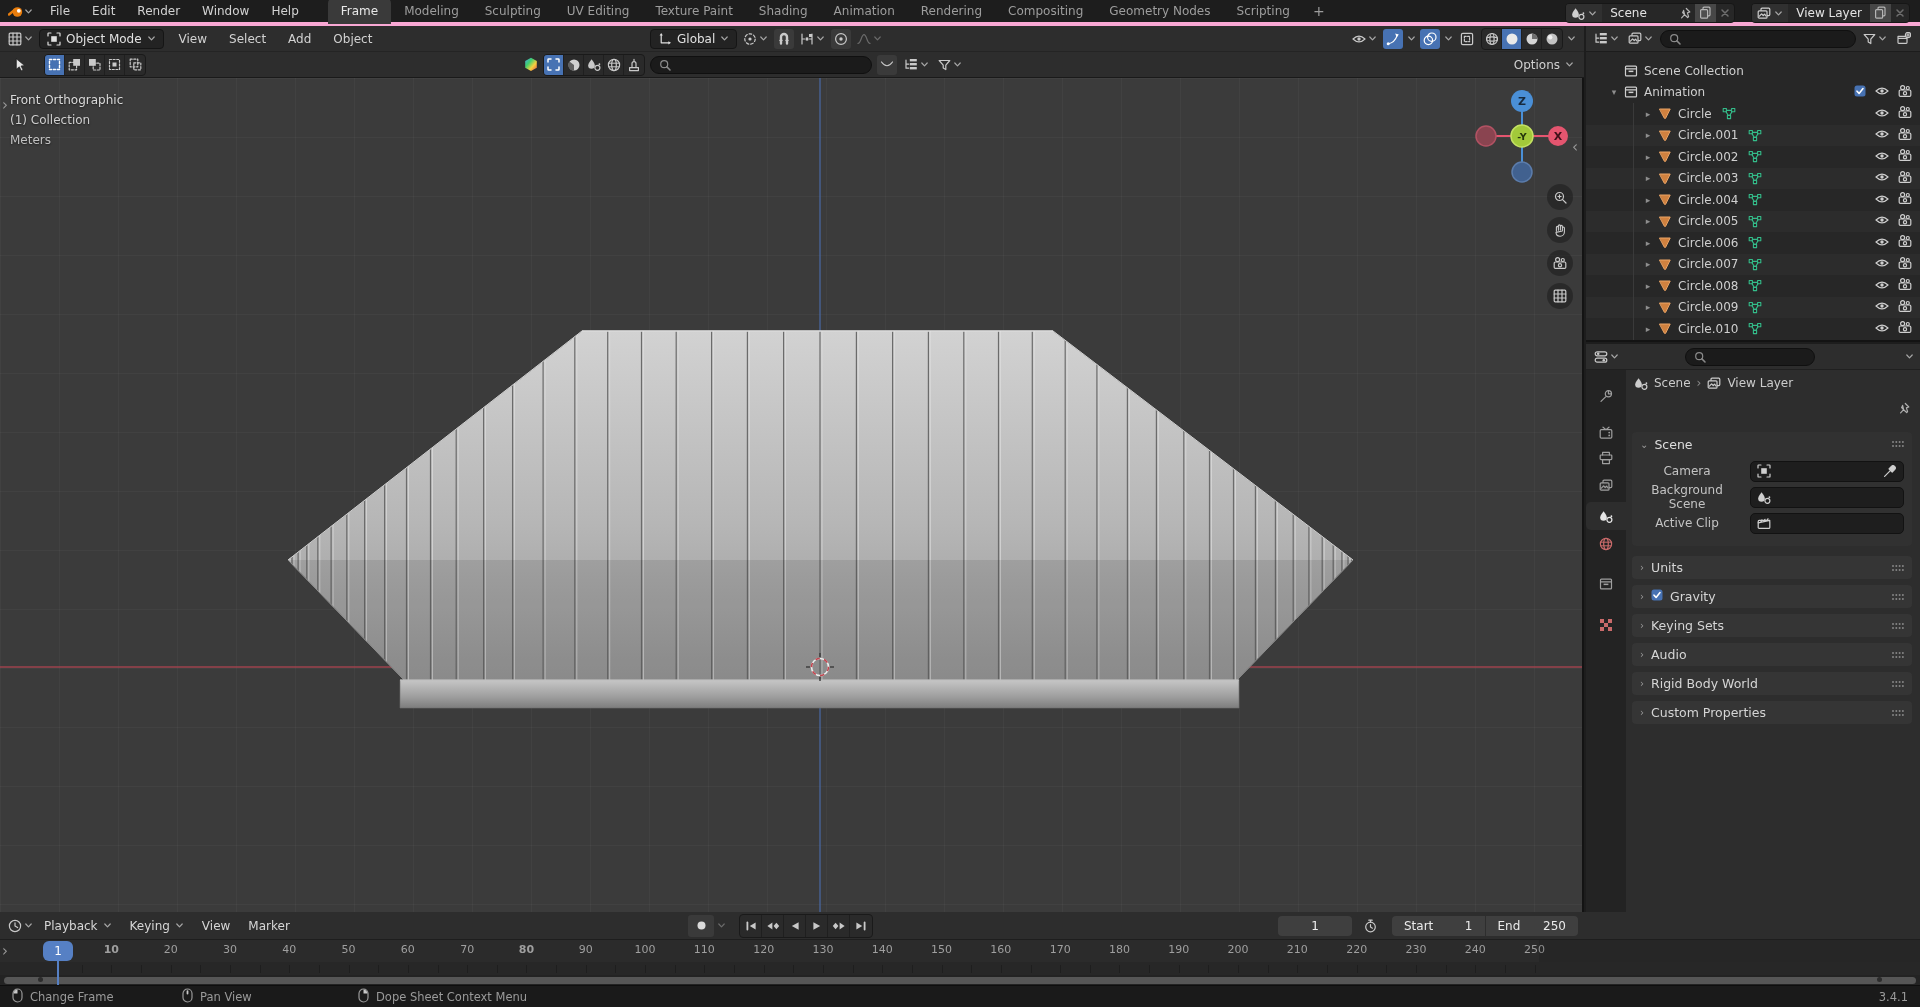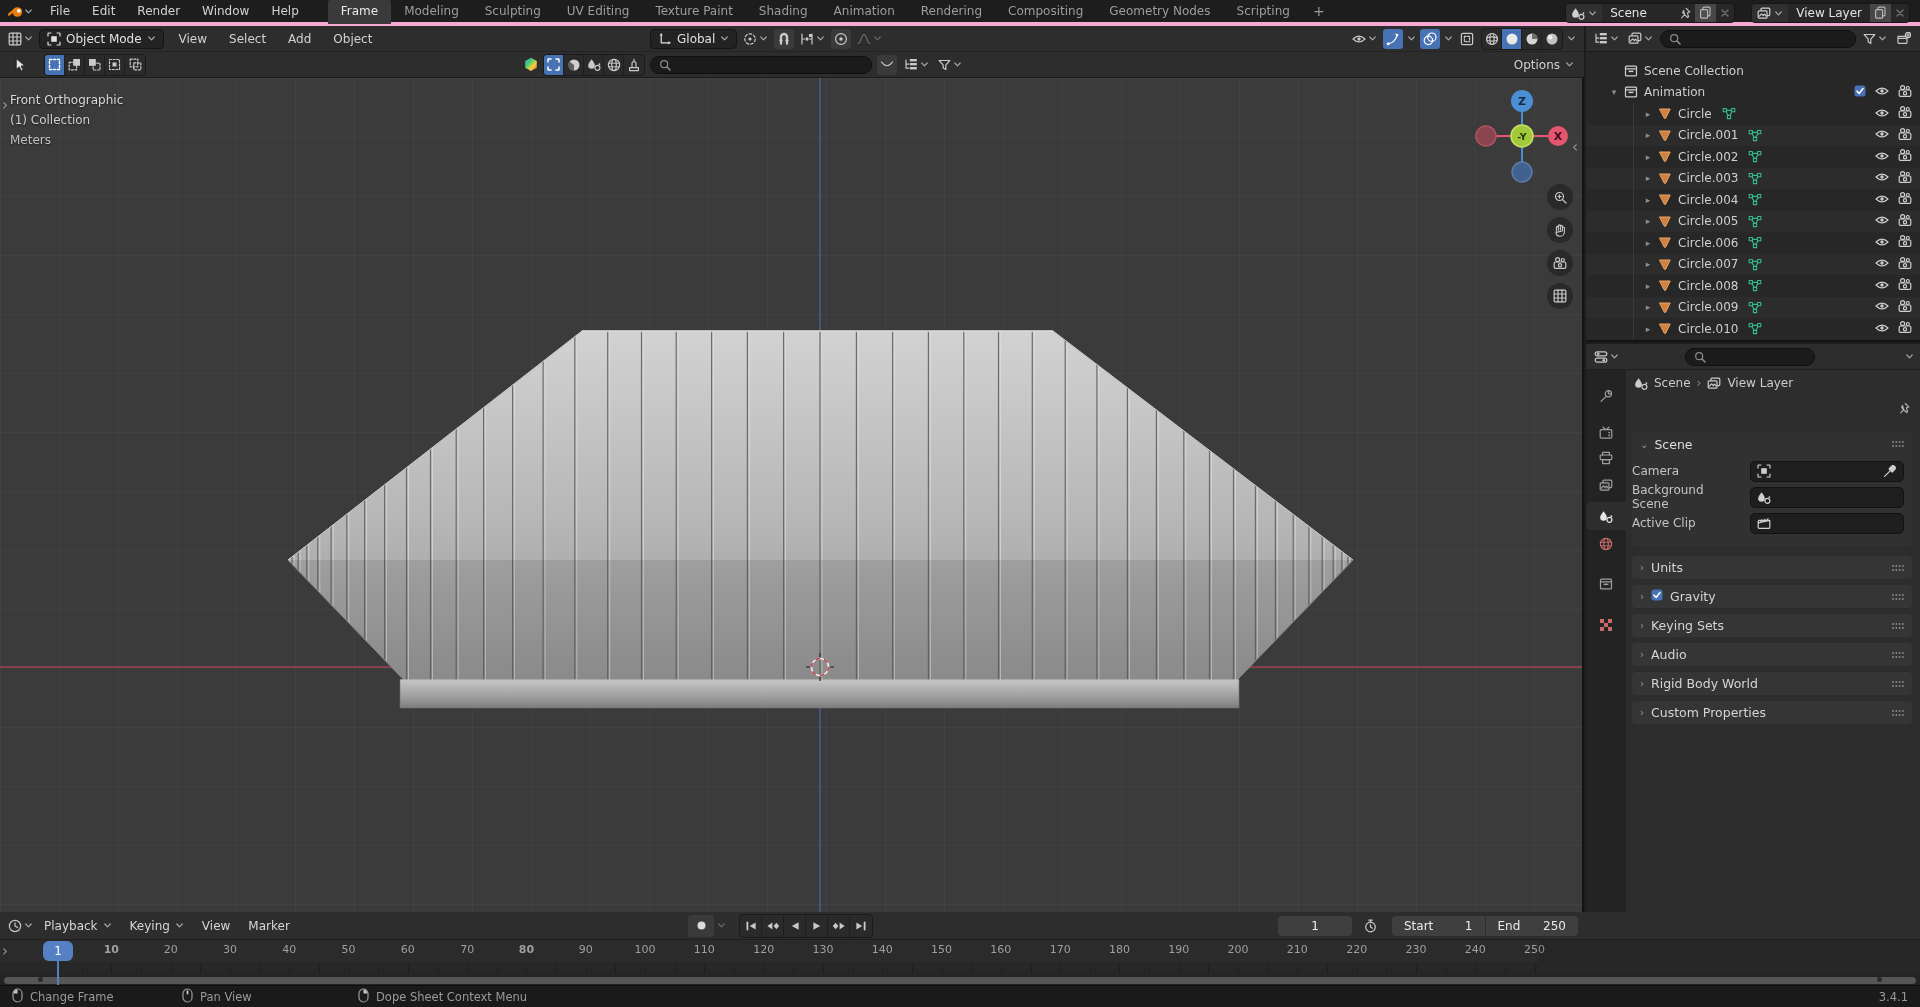--- a/index.html
+++ b/index.html
@@ -84,21 +84,21 @@
   .pr-tab.active{background:#2d2d2d;border-radius:5px 0 0 5px;color:#e6e6e6;}
   .pr-tab.red{color:#c96a6a;}
   .pr-body{position:absolute;left:40px;top:26px;width:294px;height:542px;}
   .pr-crumb{display:flex;align-items:center;gap:6px;height:26px;padding:0 8px;color:#cccccc;}
   .pr-pin{position:absolute;right:10px;top:32px;color:#b0b0b0;}
   .panel-open{position:absolute;left:6px;right:8px;top:62px;background:#313131;border-radius:4px;
               padding-bottom:8px;}
   .panel-head{display:flex;align-items:center;height:24px;padding:0 8px;color:#dedede;font-size:12.5px;gap:6px;}
   .panel-head .dots{margin-left:auto;}
   .pr-row{display:flex;align-items:center;height:22px;margin:4px 8px 4px 0;}
-  .pr-label{width:118px;text-align:left;color:#c3c3c3;padding-right:8px;flex:0 0 118px;}
+  .pr-label{width:118px;text-align:center;color:#c3c3c3;padding-right:8px;flex:0 0 118px;}
   .pr-field{flex:1;height:21px;background:#1e1e1e;border:1px solid #121212;border-radius:5px;
             display:flex;align-items:center;padding:0 6px;color:#cfcfcf;}
   .pr-field .spacer{flex:1;}
   .panel-closed{position:absolute;left:6px;right:8px;height:23px;background:#353535;border-radius:4px;
                 display:flex;align-items:center;gap:7px;padding:0 8px;color:#d5d5d5;font-size:12.5px;}
   .panel-closed .dots{margin-left:auto;}
   .carr{color:#9a9a9a;font-size:10px;}
 
   
   .timeline{position:absolute;left:0;top:912px;width:1920px;height:73px;background:#2b2b2b;}

